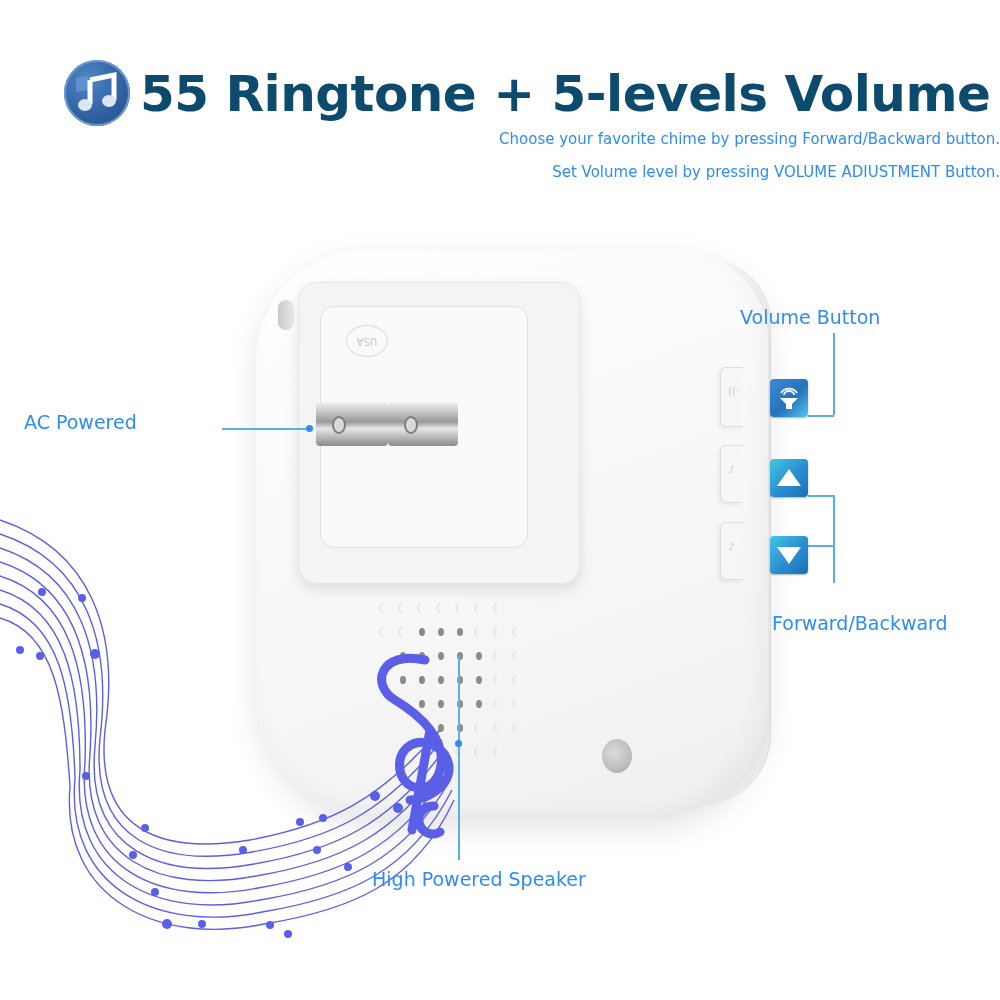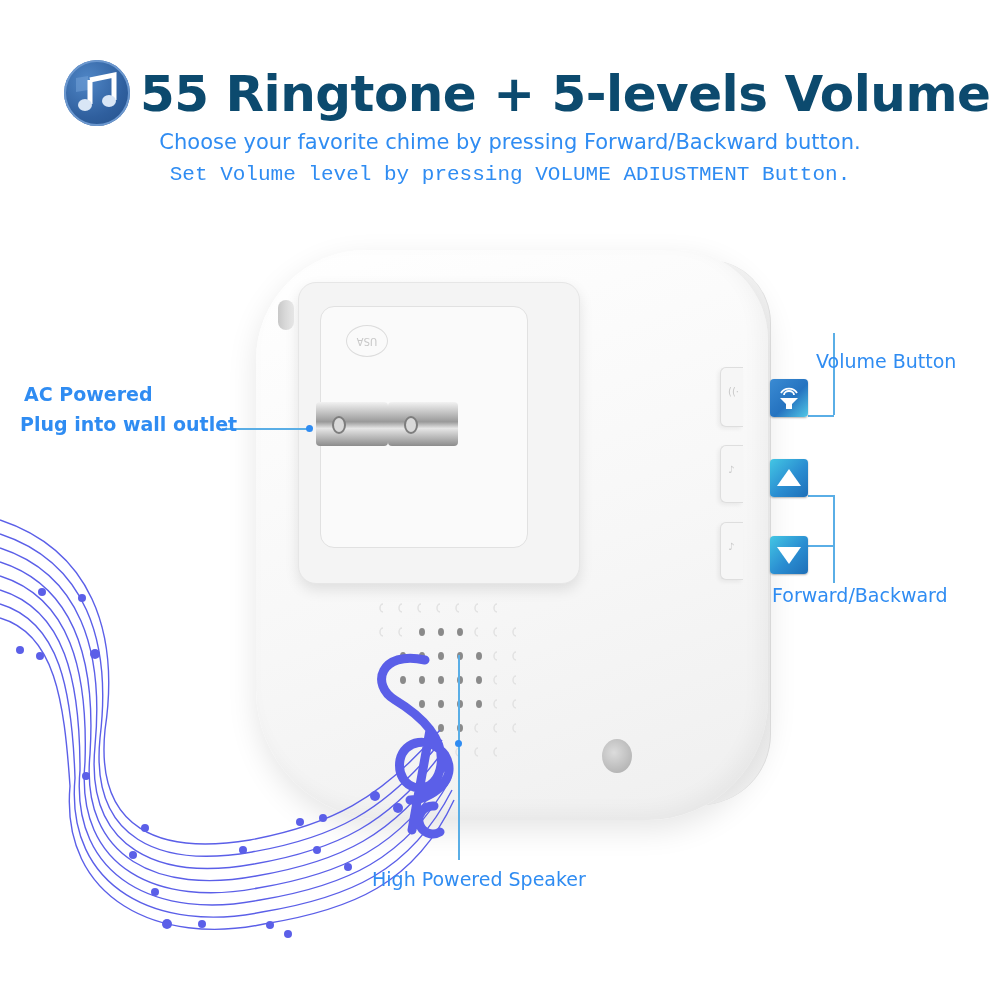--- a/index.html
+++ b/index.html
@@ -7,23 +7,23 @@
          font-family: "DejaVu Sans", "Liberation Sans", sans-serif; color: #2f8cf2; }
   .abs { position: absolute; }
 
   
   .title-icon { left: 64px; top: 60px; width: 66px; height: 66px; border-radius: 50%;
     background: radial-gradient(circle at 35% 30%, #4f86c6 0%, #2f5f9e 60%, #24508a 100%);
     box-shadow: inset 0 0 0 2px #6c98cf; }
   .title-icon svg { position: absolute; left: 10px; top: 10px; }
   .title { left: 140px; top: 55px; font-size: 50px; font-weight: bold; color: #0c4a6e;
     letter-spacing: -0.5px; white-space: nowrap; line-height: 78px; }
-  .subtitle { left: 0; width: 980px; text-align: center; font-size: 21px; color: #2f8cf2; white-space: nowrap; }
+  .subtitle { left: 0; width: 980px; text-align: right; font-size: 15px; color: #2f8cf2; white-space: nowrap; }
   .sub1 { top: 130px; left: 20px; }
-  .sub2 { top: 163px; left: 20px; font-family: Liberation Mono, monospace; }
+  .sub2 { top: 163px; left: 20px; }
 
   
   .device { left: 256px; top: 250px; width: 512px; height: 570px; border-radius: 110px 90px 120px 130px;
     background: linear-gradient(160deg, #ffffff 0%, #f7f7f7 55%, #efefef 100%);
     box-shadow: 0 10px 30px rgba(0,0,0,0.10), inset -8px -8px 20px rgba(0,0,0,0.04); }
   .device-side { left: 700px; top: 260px; width: 70px; height: 545px; border-radius: 0 80px 90px 0;
     background: linear-gradient(90deg, #fafafa, #f1f1f1); border-right: 1px solid #e2e2e2; }
   .hang-hole { left: 278px; top: 300px; width: 16px; height: 30px; border-radius: 8px;
     background: linear-gradient(90deg, #c8c8c8, #ececec); }
   .plug-frame { left: 298px; top: 282px; width: 280px; height: 300px; border-radius: 18px;
@@ -52,23 +52,23 @@
 
   .reset-btn { left: 602px; top: 739px; width: 30px; height: 34px; border-radius: 50%;
     background: radial-gradient(circle at 40% 40%, #dcdcdc, #a9a9a9); }
 
   
   .line { background: #5aaee6; }
   .dotpt { width: 7px; height: 7px; border-radius: 50%; background: #2f8cf2; }
 
   
   .label { font-size: 19px; color: #2f8cf2; white-space: nowrap; line-height: 1.6; }
-  .label-ac { left: 20px; top: 379px; font-weight: bold; }
-  .label-vol { left: 816px; top: 302px; margin-top: 44px; }
-  .label-fb { left: 772px; top: 580px; text-align: center; }
+  .label-ac { left: 20px; top: 407px; }
+  .label-vol { left: 740px; top: 302px; }
+  .label-fb { left: 772px; top: 608px; text-align: center; }
   .label-spk { left: 372px; top: 864px; }
 
   
   .tile { width: 38px; height: 38px; border-radius: 4px;
     background: linear-gradient(135deg, #43c6e4 0%, #2a8dd1 55%, #1e6fb8 100%);
     box-shadow: 0 1px 2px rgba(0,0,0,0.3); }
   .tile svg { position: absolute; left: 0; top: 0; }
   .tile-vol { left: 770px; top: 379px; background: linear-gradient(135deg, #3a8bd3 0%, #2573c0 55%, #52c7e6 100%); }
   .tile-up { left: 770px; top: 459px; }
   .tile-down { left: 770px; top: 536px; }
@@ -210,21 +210,20 @@
 
 <div class="abs line" style="left:833px;top:495px;width:1.5px;height:88px"></div>
 <div class="abs line" style="left:808px;top:495px;width:26px;height:1.5px"></div>
 <div class="abs line" style="left:808px;top:545px;width:26px;height:1.5px"></div>
 
 <div class="abs line" style="left:458px;top:655px;width:1.5px;height:205px"></div>
 <div class="abs dotpt" style="left:455px;top:740px"></div>
 
 <div class="abs label label-ac">
   <div style="padding-left:4px">AC Powered</div>
-  <div>Plug into wall outlet</div>
 </div>
 <div class="abs label label-vol">Volume Button</div>
 <div class="abs label label-fb">
   <div>Forward/Backward</div>
 </div>
 <div class="abs label label-spk">High Powered Speaker</div>
 
 <div class="abs tile tile-vol">
   <svg width="38" height="38" viewBox="0 0 38 38">
     <path d="M11 14 a9 8 0 0 1 16 0" fill="none" stroke="#fff" stroke-width="1.8"></path>

